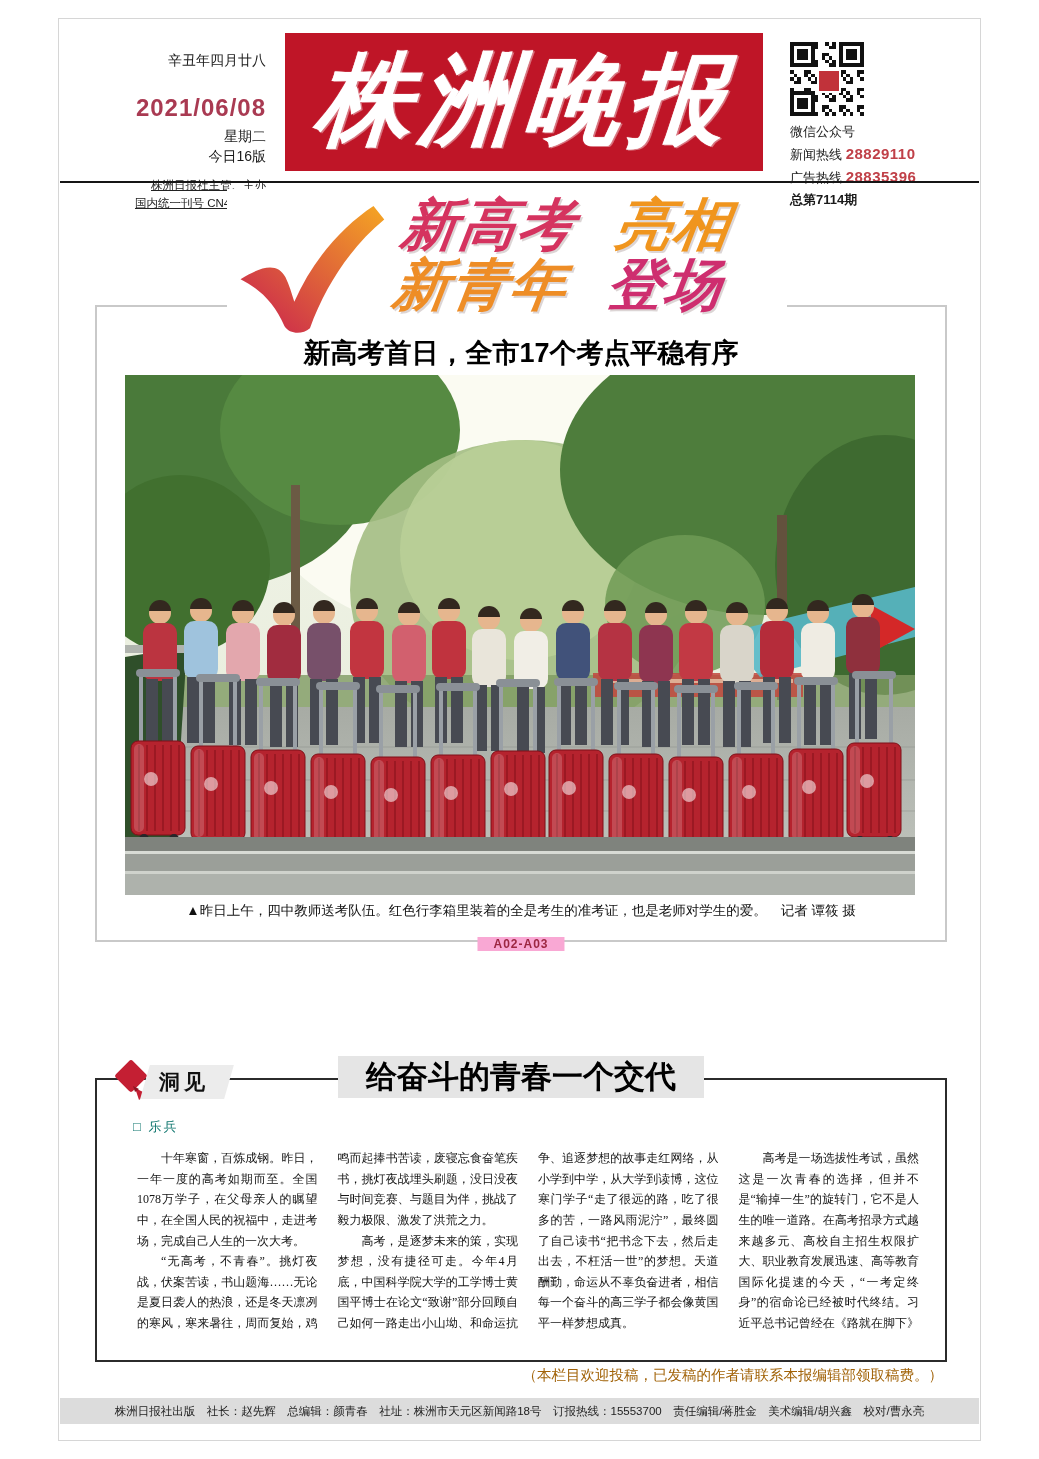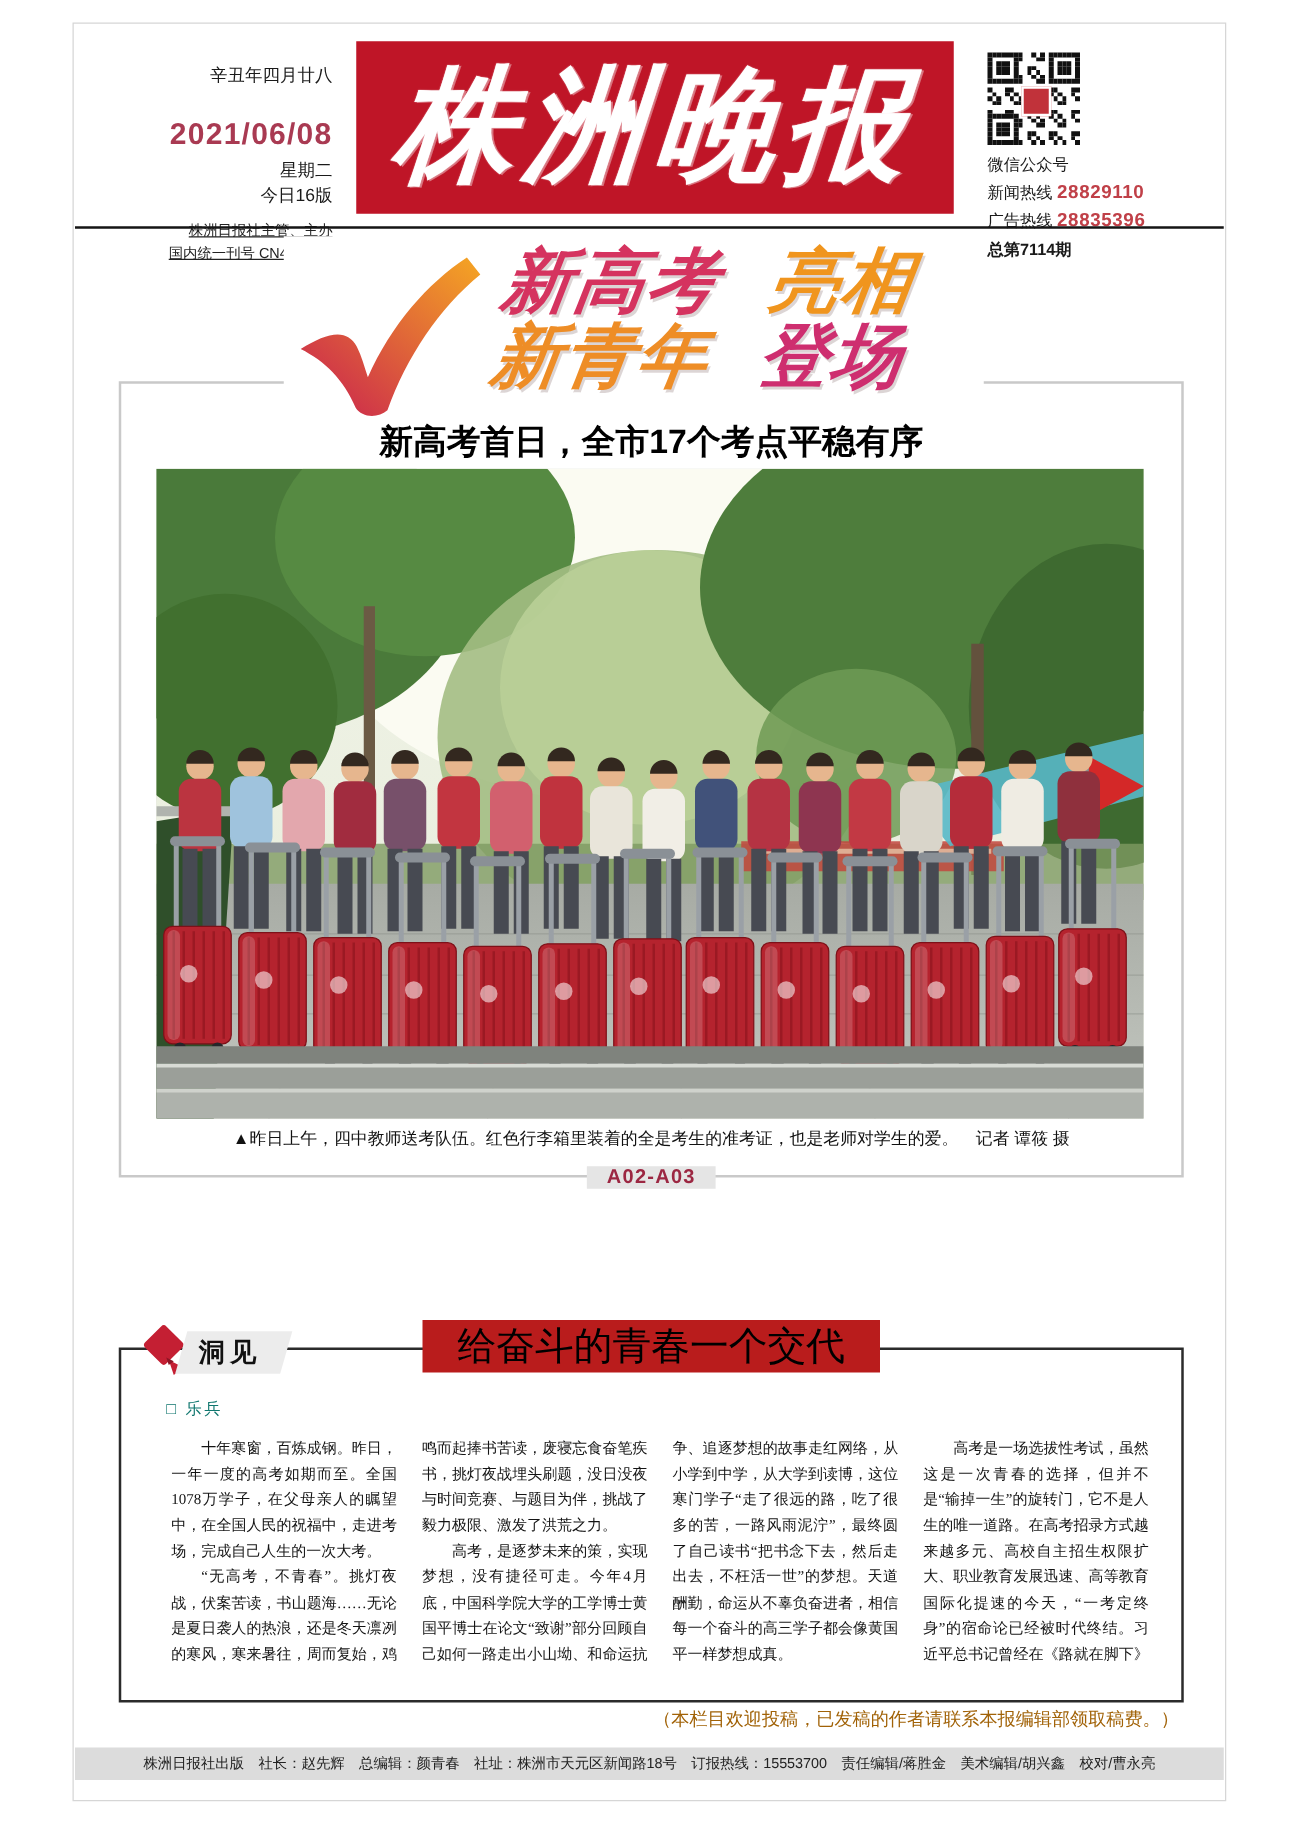--- a/index.html
+++ b/index.html
@@ -38,37 +38,37 @@
   .hlines{margin-left:8px;transform:skewX(-8deg);font-weight:bold;font-style:italic;
           font-family:"Liberation Sans",sans-serif;line-height:1.08;white-space:nowrap;
           text-shadow:2px 2px 0 rgba(60,20,20,.18);}
   .hlines .l1,.hlines .l2{font-size:56px;letter-spacing:2px;}
   .hl-a{color:#d5335f;}  .hl-b{color:#f0951e;margin-left:22px;}
   .hl-c{color:#ee8d26;}  .hl-d{color:#ce2e6f;margin-left:22px;}
   .subtitle{position:absolute;left:0;top:28px;width:100%;text-align:center;font-size:27px;font-weight:bold;color:#000;}
   .photo{position:absolute;left:28px;top:68px;width:790px;height:520px;overflow:hidden;background:#dfe4d8;}
   .caption{position:absolute;left:0;top:595px;width:100%;text-align:center;font-size:13.5px;color:#111;}
   .caption .credit{margin-left:14px;}
-  .pageref{position:absolute;left:50%;bottom:-11px;transform:translateX(-50%);background:#e5e5e5;
-           padding:0 16px;font-size:16px;font-weight:bold;color:#9c2742;letter-spacing:1px;}
+  .pageref{position:absolute;left:50%;bottom:-11px;transform:translateX(-50%);background:#f9a8d4;
+           padding:0 16px;font-size:12px;font-weight:bold;color:#9c2742;letter-spacing:1px;}
 
   
   .teasers{position:absolute;left:95px;top:982px;width:848px;display:flex;}
   .teaser{flex:1;text-align:center;}
   .teaser .t-line{font-size:22px;font-weight:bold;line-height:1.4;color:#000;}
   .teaser .t-page{margin-top:5px;font-size:17px;font-weight:bold;color:#9c2742;letter-spacing:.5px;}
 
   
   .opinion{position:absolute;left:95px;top:1078px;width:848px;height:280px;border:2px solid #2b2b2b;}
   .badge{position:absolute;left:12px;top:-20px;display:flex;align-items:center;}
   .badge svg{width:44px;height:44px;}
   .badge .blabel{background:#ececec;transform:skewX(-16deg);padding:3px 20px 3px 14px;margin-left:-8px;}
   .badge .blabel span{display:inline-block;transform:skewX(16deg);font-size:21px;font-weight:bold;letter-spacing:4px;color:#111;}
-  .op-title{position:absolute;left:50%;top:-24px;transform:translateX(-50%);background:#b91c1c;
-            padding:0 28px;font-size:31px;font-weight:normal;white-space:nowrap;color:#000;}
+  .op-title{position:absolute;left:50%;top:-24px;transform:translateX(-50%);background:#e5e5e5;
+            padding:0 28px;font-size:31px;font-weight:bold;white-space:nowrap;color:#000;}
   .op-author{margin-top:38px;font-size:13px;color:#0f766e;letter-spacing:2px;padding-left:36px;}
   .op-cols{margin:12px 26px 0 40px;height:204px;overflow:hidden;
            column-count:4;column-gap:20px;column-fill:auto;
            font-family:"Liberation Serif","DejaVu Serif",serif;
            font-size:12px;line-height:1.72;text-align:justify;color:#141414;}
   .op-cols p{margin:0;text-indent:2em;}
   .op-note{position:absolute;left:95px;top:1366px;width:848px;text-align:right;font-size:14.5px;color:#a16207;padding-right:6px;}
 
   
   .footer{position:absolute;left:60px;top:1398px;width:919px;height:26px;background:#dcdcdc;

